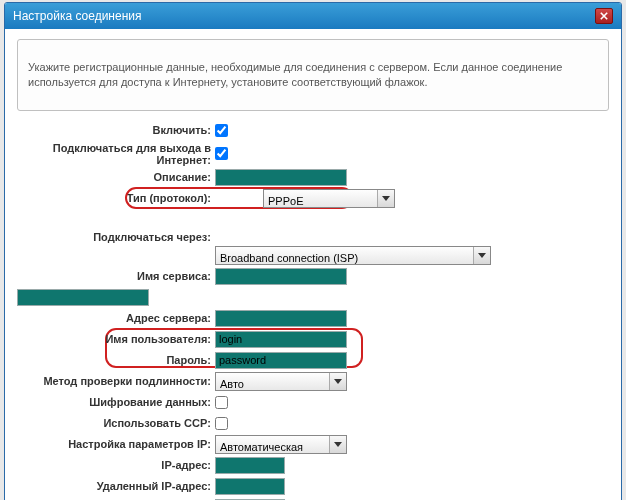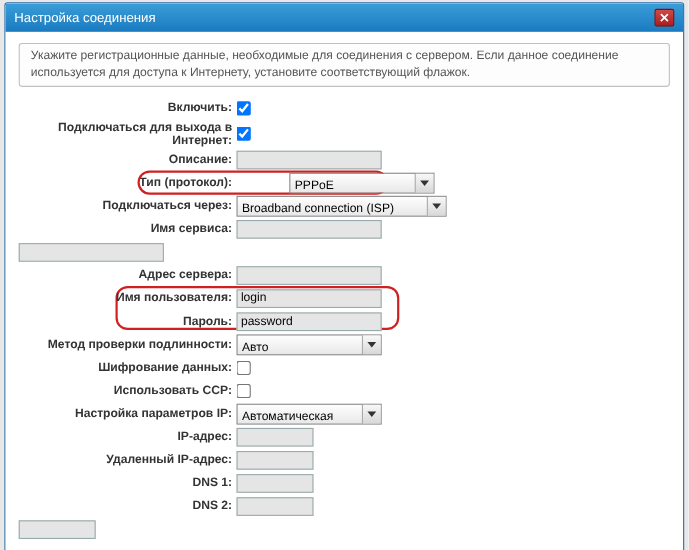--- a/index.html
+++ b/index.html
@@ -41,21 +41,21 @@
     cursor: pointer;
   }
   .close-btn svg { width: 8px; height: 8px; }
   .content {
     padding: 10px 12px 12px 12px;
     background: white;
   }
   .hint-box {
     border: 1px solid #c0c0c0;
     border-radius: 3px;
-    padding: 4px 10px;
+    padding: 20px 10px;
     color: #555;
     line-height: 1.35;
     margin-bottom: 10px;
     background: #fdfdfd;
   }
   .form-row {
     display: flex;
     align-items: center;
     margin-bottom: 2px;
     min-height: 19px;
@@ -71,21 +71,21 @@
   }
   .form-field {
     display: flex;
     align-items: center;
   }
   input[type="text"] {
     border: 1px solid #9aa;
     height: 17px;
     font-size: 11px;
     padding: 0 3px;
-    background: #e5e5e5;
+    background: #0f766e;
   }
   .w70 { width: 70px; }
   .w130 { width: 132px; }
   .select-box {
     border: 1px solid #888;
     height: 19px;
     background: linear-gradient(to bottom, #fefefe, #e8e8e8);
     display: flex;
     align-items: flex-end;
     font-size: 11px;
@@ -104,21 +104,21 @@
     align-items: center;
     justify-content: center;
   }
   .select-arrow::after {
     content: "";
     border-left: 4px solid transparent;
     border-right: 4px solid transparent;
     border-top: 5px solid #333;
   }
   .sel-130 { width: 132px; }
-  .sel-230 { width: 191px; }
+  .sel-230 { width: 276px; margin-top: 36px; }
   input[type="checkbox"] {
     width: 13px;
     height: 13px;
   }
   .hl {
     position: absolute;
     border: 2px solid #d02020;
     border-radius: 11px;
     pointer-events: none;
   }

